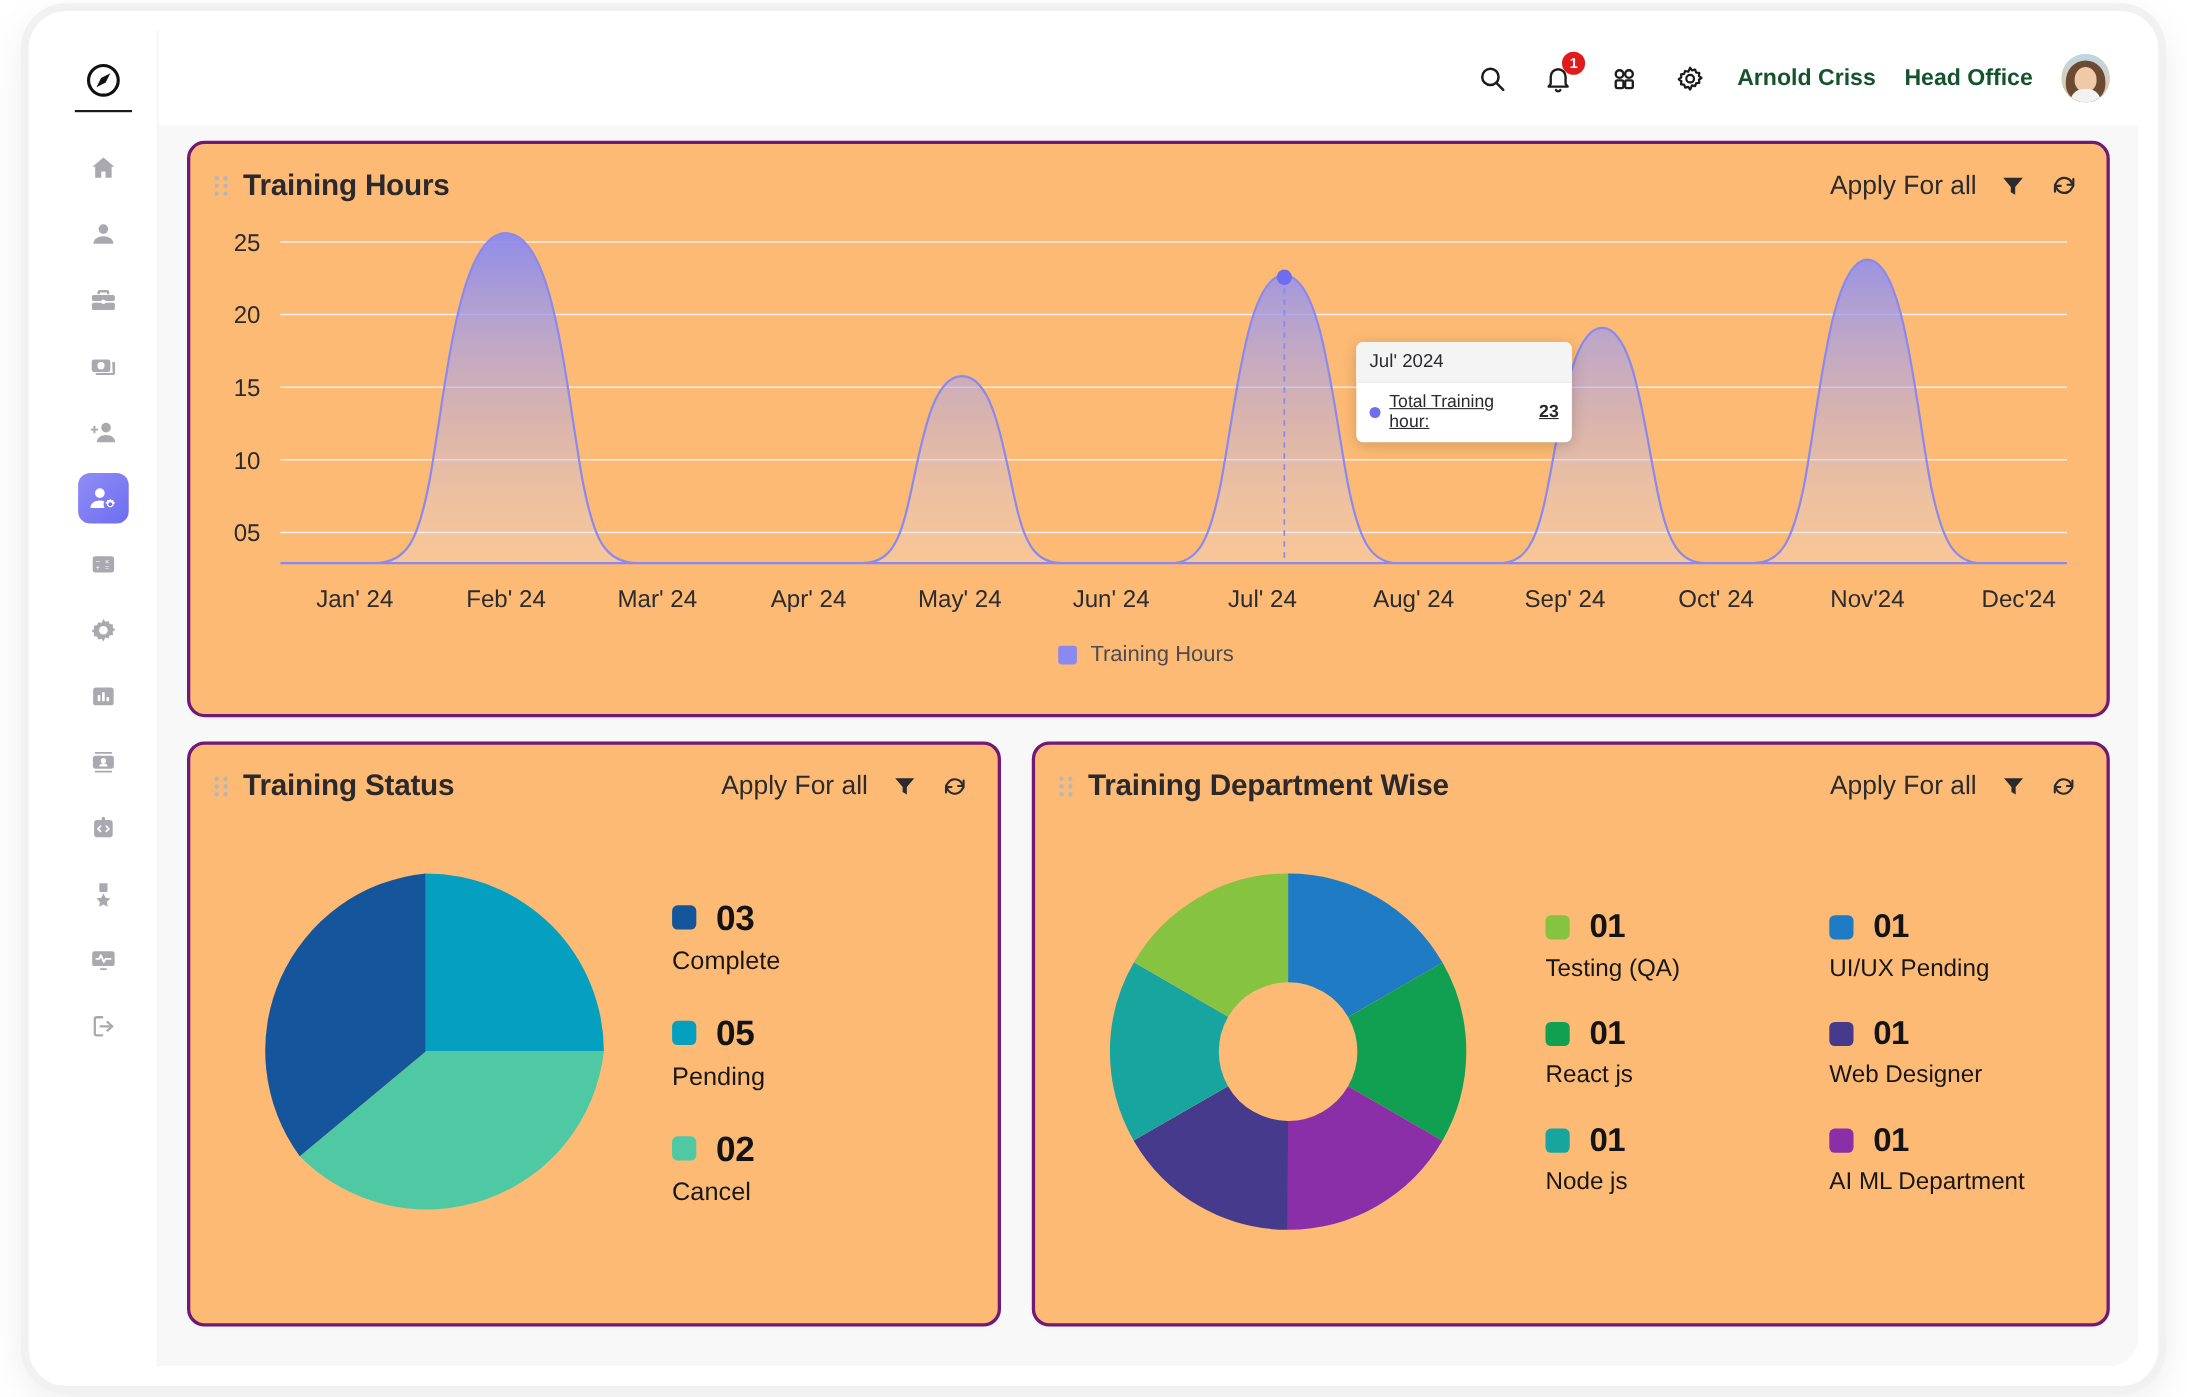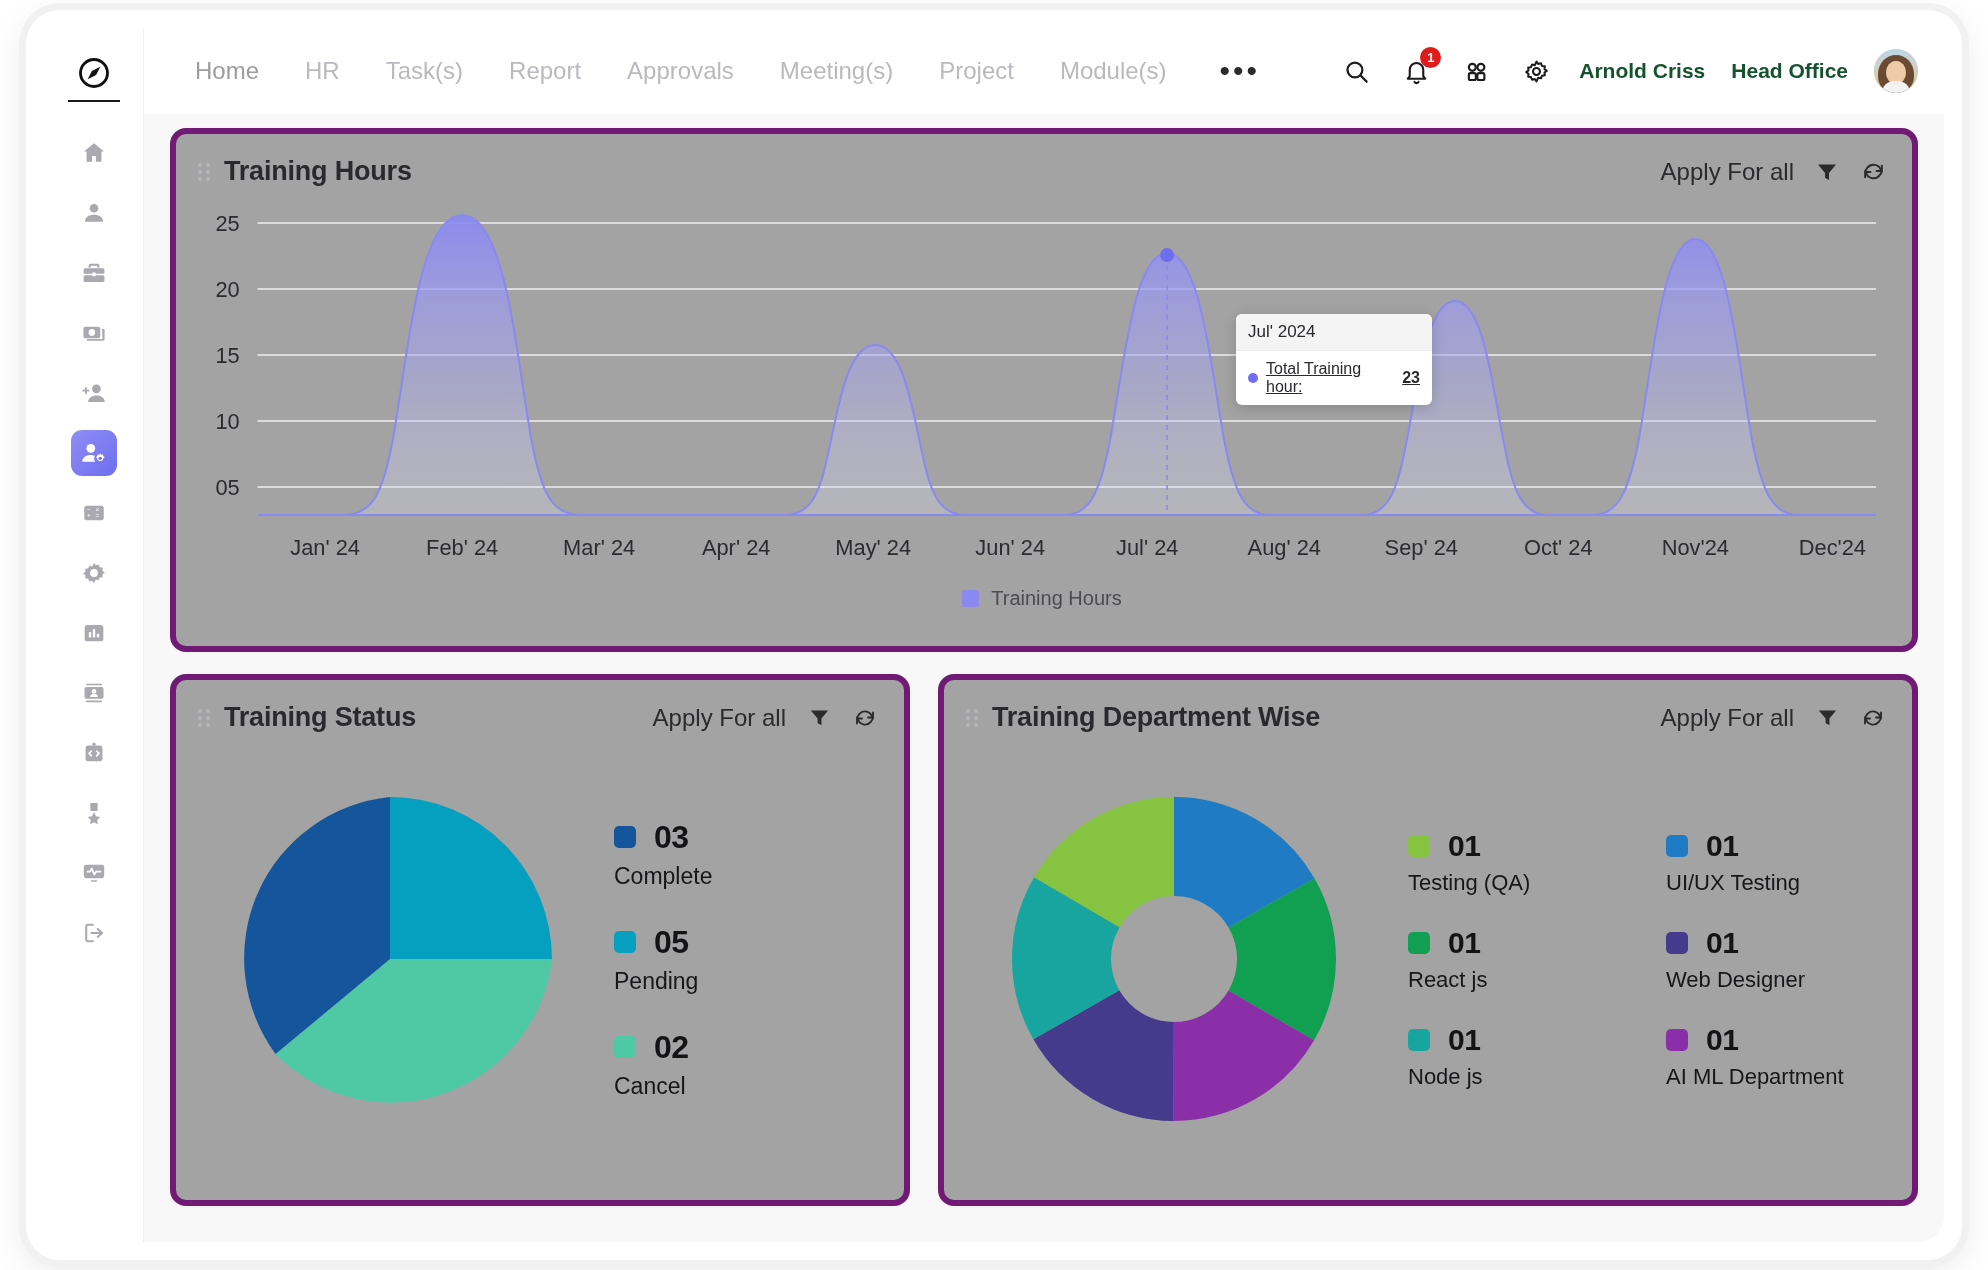--- a/index.html
+++ b/index.html
@@ -141,22 +141,22 @@
 
   
   .content {
     position: absolute;
     left: 100px; top: 86px; right: 0; bottom: 0;
     background: #f8f8f9;
     padding: 14px 26px 20px 26px;
     overflow: hidden;
   }
   .card {
-    background: #a3a3a3;
-    border: 6px solid #701a75;
+    background: #fdba74;
+    border: 3px solid #701a75;
     border-radius: 16px;
     box-shadow: 0 1px 3px rgba(0,0,0,.03);
     position: relative;
   }
   .card-head {
     display: flex;
     align-items: center;
     padding: 22px 26px 6px 22px;
   }
   .drag-dots {
@@ -384,31 +384,20 @@
         <svg width="26" height="26" viewBox="0 0 24 24" fill="none" stroke="currentColor" stroke-width="1.9" stroke-linecap="round" stroke-linejoin="round">
               <path d="M11 4.4H6.4a1.6 1.6 0 0 0-1.6 1.6v12a1.6 1.6 0 0 0 1.6 1.6H11"></path>
               <path d="M15.4 8.4 19.4 12l-4 3.6"></path>
               <path d="M19.2 12H9.6"></path>
             </svg>
       </div>
     </div>
   </div>
 
   <div class="topbar">
-    <div class="nav-links">
-      <div class="nav-link active">Home</div>
-      <div class="nav-link">HR</div>
-      <div class="nav-link">Task(s)</div>
-      <div class="nav-link">Report</div>
-      <div class="nav-link">Approvals</div>
-      <div class="nav-link">Meeting(s)</div>
-      <div class="nav-link">Project</div>
-      <div class="nav-link">Module(s)</div>
-      <div class="nav-more">•••</div>
-    </div>
     <div class="topbar-right">
       <div class="icon-btn">
         <svg width="27" height="27" viewBox="0 0 24 24" fill="none" stroke="currentColor" stroke-width="2" stroke-linecap="round">
               <circle cx="10.6" cy="10.6" r="6.6"></circle>
               <path d="M15.6 15.6 21 21"></path>
             </svg>
       </div>
       <div class="icon-btn">
         <svg width="27" height="27" viewBox="0 0 24 24" fill="none" stroke="currentColor" stroke-width="1.9" stroke-linecap="round" stroke-linejoin="round">
               <path d="M18 16.2V10.4a6 6 0 1 0-12 0v5.8L4.3 18.4h15.4z"></path>
@@ -677,21 +666,21 @@
                 <span class="l-box" style="background:#86c341"></span>
                 <span class="l-num">01</span>
               </div>
               <div class="l-label">Testing (QA)</div>
             </div>
             <div class="legend-item">
               <div class="l-top">
                 <span class="l-box" style="background:#1f7cc4"></span>
                 <span class="l-num">01</span>
               </div>
-              <div class="l-label">UI/UX Testing</div>
+              <div class="l-label">UI/UX Pending</div>
             </div>
             <div class="legend-item">
               <div class="l-top">
                 <span class="l-box" style="background:#119f52"></span>
                 <span class="l-num">01</span>
               </div>
               <div class="l-label">React js</div>
             </div>
             <div class="legend-item">
               <div class="l-top">

